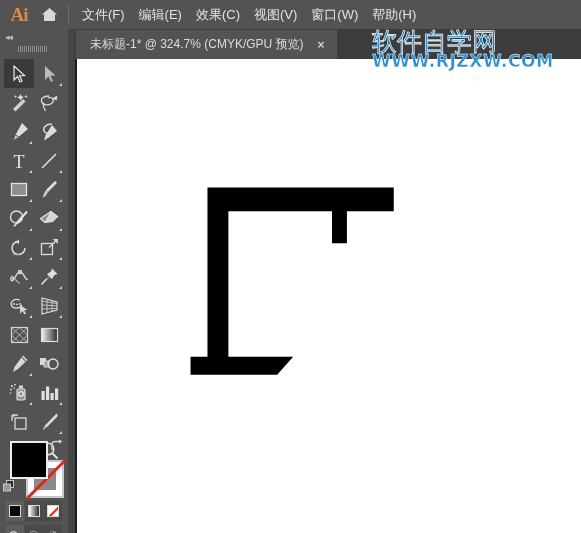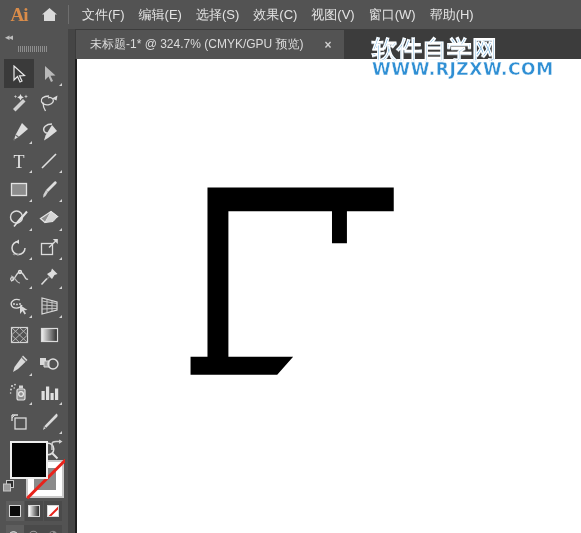--- a/index.html
+++ b/index.html
@@ -35,40 +35,39 @@
     display:flex; align-items:center; white-space:nowrap; cursor:default;
   }
 
   
   .tabbar{
     position:absolute; left:75px; top:29px; width:506px; height:30px;
     background:#3c3c3c;
   }
   .tab{
     position:absolute; left:1px; top:1px; height:29px; padding:0 9px 0 14px;
-    background:#535353; display:flex; align-items:center; gap:18px;justify-content:flex-end;
+    background:#535353; display:flex; align-items:center; gap:11px;justify-content:flex-end;
   }
   .tab-label{ color:#dcdcdc; font-size:12px; white-space:nowrap; }
   .tab-close{
     color:#cfcfcf; font-size:12px; font-weight:bold; line-height:1;
     padding:2px 3px; cursor:default;
   }
 
   
   .watermark{
     position:absolute; left:372px; top:29px; width:145px; height:42px;
     pointer-events:none; z-index:30;
   }
   .wm-main{
     font-family:"DejaVu Sans",sans-serif;
-    font-size:25px; font-weight:bold; line-height:26px;
+    font-size:25px; font-weight:normal; line-height:26px;
     color:#1479c4; letter-spacing:0px;
     -webkit-text-stroke:0.6px #ffffff;
     text-shadow:0 1px 0 rgba(255,255,255,.55);
-    margin-top:8px;
   }
   .wm-sub{
     font-family:"DejaVu Sans",sans-serif;
     font-size:17px; font-weight:bold; line-height:13px;
     color:#2f8fd4; letter-spacing:0.6px;
     -webkit-text-stroke:0.4px #ffffff;
   }
 
   
   .toolpanel{
@@ -178,21 +177,20 @@
     <div class="ai-logo">Ai</div>
     <div class="home-btn">
       <svg width="17" height="15" viewBox="0 0 17 15">
         <path d="M8.5 1 L1 7.5 L3 7.5 L3 14 L14 14 L14 7.5 L16 7.5 Z" fill="#d9d9d9"></path>
       </svg>
     </div>
     <div class="menu-sep"></div>
     <div class="menu-items">
       <div class="menu-item">文件(F)</div>
       <div class="menu-item">编辑(E)</div>
-      <div class="menu-item">选择(S)</div>
       <div class="menu-item">效果(C)</div>
       <div class="menu-item">视图(V)</div>
       <div class="menu-item">窗口(W)</div>
       <div class="menu-item">帮助(H)</div>
     </div>
   </div>
 
   <div class="tabbar">
     <div class="tab">
       <span class="tab-label">未标题-1* @ 324.7% (CMYK/GPU 预览)</span>

